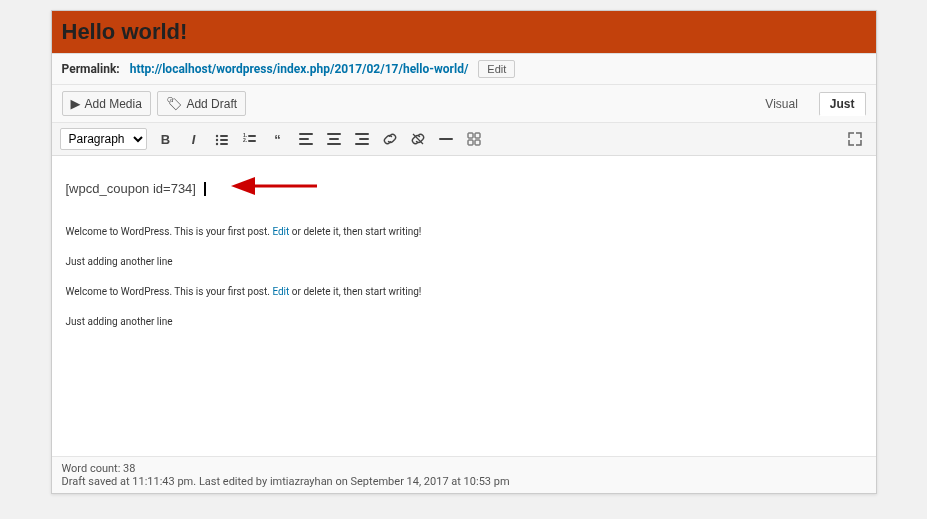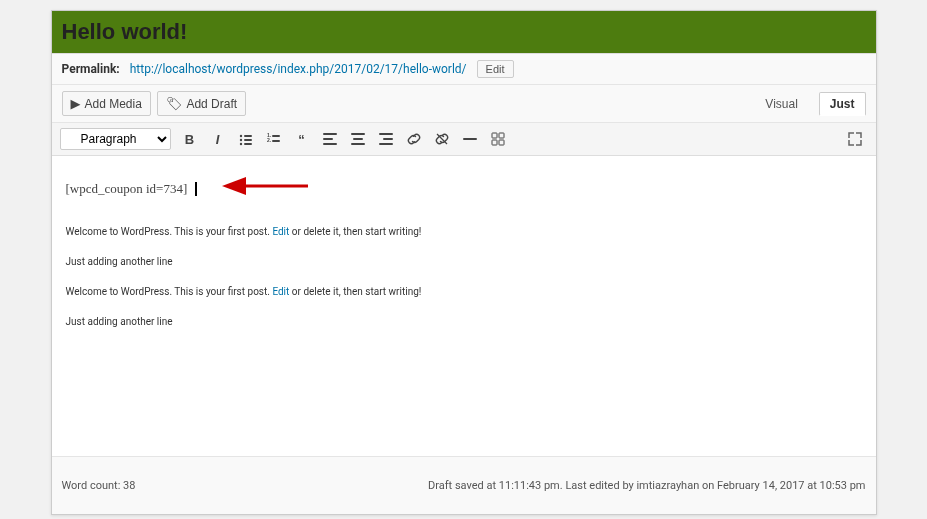--- a/index.html
+++ b/index.html
@@ -7,21 +7,21 @@
       font-family: -apple-system, BlinkMacSystemFont, "Segoe UI", Roboto, sans-serif;
       font-size: 13px;
       background: #f1f1f1;
       display: flex;
       justify-content: center;
       align-items: flex-start;
       padding: 10px;
     }
     .editor-wrapper {
       width: 826px;
-      background: #4d7c0f;
+      background: #c2410c;
       border: 1px solid #ccc;
       box-shadow: 0 1px 3px rgba(0,0,0,0.1);
     }
     
     .title-bar {
       padding: 8px 10px;
       border-bottom: 1px solid #ddd;
     }
     .title-input {
       width: 100%;
@@ -42,21 +42,21 @@
       display: flex;
       align-items: center;
       gap: 10px;
     }
     .permalink-row strong {
       color: #333;
     }
     .permalink-link {
       color: #0073aa;
       text-decoration: none;
-      font-weight: normal;
+      font-weight: bold;
       text-align: right;
     }
     .edit-btn {
       padding: 2px 8px;
       font-size: 11px;
       background: #f7f7f7;
       border: 1px solid #ccc;
       border-radius: 2px;
       cursor: pointer;
       color: #555;
@@ -113,21 +113,21 @@
     
     .format-toolbar {
       padding: 4px 8px;
       background: #f5f5f5;
       border-bottom: 1px solid #ddd;
       display: flex;
       align-items: center;
       gap: 2px;
     }
     .format-select {
-      padding: 2px 16px;
+      padding: 2px 4px;
       font-size: 12px;
       border: 1px solid #ccc;
       border-radius: 2px;
       background: #fff;
       cursor: pointer;
       margin-right: 4px;
     }
     .fmt-btn {
       width: 26px;
       height: 24px;
@@ -160,21 +160,21 @@
     
     .editor-content {
       padding: 15px 14px;
       min-height: 300px;
       background: #fff;
       font-size: 13px;
       color: #333;
       line-height: 1.6;
     }
     .shortcode-line {
-      font-family: Liberation Serif, serif;
+      font-family: Liberation Sans, sans-serif;
       font-size: 13px;
       color: #444;
       margin-bottom: 16px;
       display: flex;
       align-items: center;
       gap: 8px;
     }
     
     .red-arrow {
       display: inline-block;
@@ -184,27 +184,28 @@
       margin-bottom: 14px;
       color: #333;
       font-size: 10px;
     }
     .editor-para a {
       color: #0073aa;
       text-decoration: none;
     }
     
     .status-bar {
-      padding: 22px 10px;
+      padding: 5px 10px;
       background: #f9f9f9;
       border-top: 1px solid #e5e5e5;
       display: flex;
       justify-content: space-between;
       font-size: 11px;
       color: #555;
+      flex-direction: column;
     }
     .text-cursor {
       display: inline-block;
       width: 2px;
       height: 14px;
       background: #000;
       animation: blink 1s step-end infinite;
       vertical-align: middle;
     }
     @keyframes blink {
@@ -364,16 +365,16 @@
       <span>Just adding another line</span>
     </p>
 
   </div>
 
   <div class="status-bar">
     <span>
       <span>Word count:</span>
       <span>38</span>
     </span>
-    <span>Draft saved at 11:11:43 pm. Last edited by imtiazrayhan on February 14, 2017 at 10:53 pm</span>
+    <span>Draft saved at 11:11:43 pm. Last edited by imtiazrayhan on September 14, 2017 at 10:53 pm</span>
   </div>
 
 </div>
 
 </body></html>

